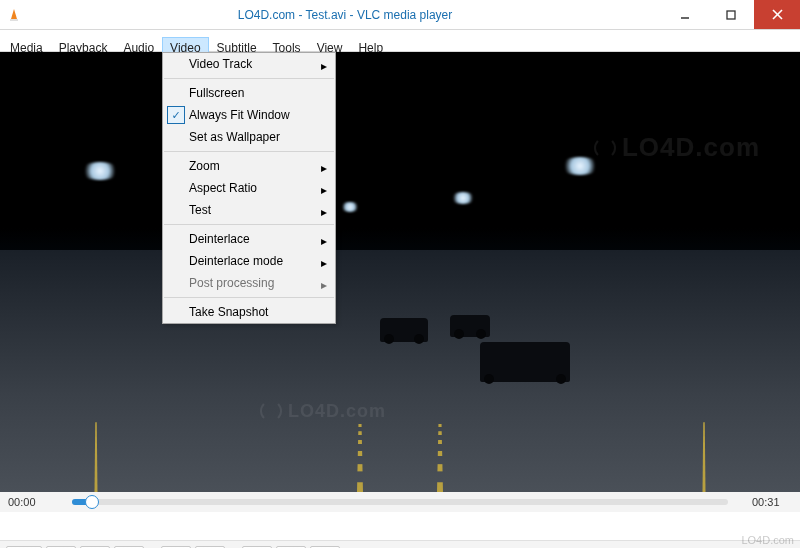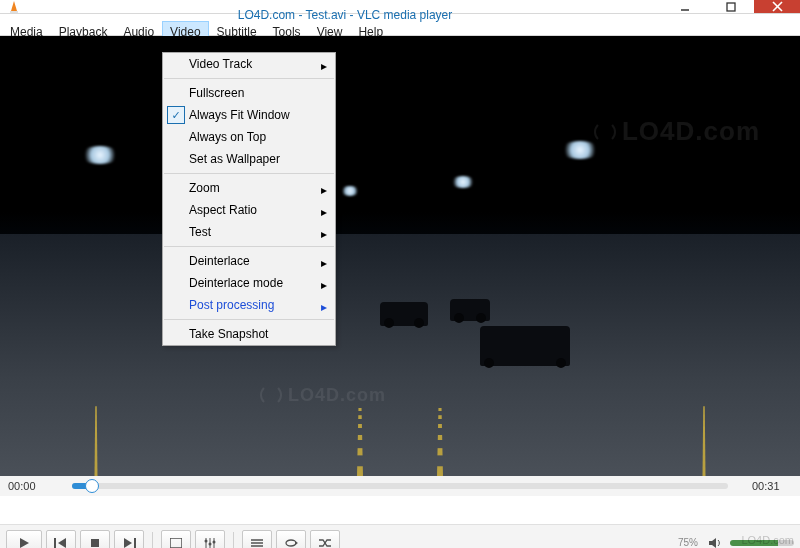--- a/index.html
+++ b/index.html
@@ -1,19 +1,19 @@
 <!DOCTYPE html>
 <html><head>
 <meta charset="utf-8">
 <style>
   * { margin: 0; padding: 0; box-sizing: border-box; font-family: "Segoe UI", Tahoma, sans-serif; }
   body { width: 800px; height: 548px; overflow: hidden; background: #fff; position: relative; }
 
   
-  .titlebar { height: 14px; background: #fff; display: flex; align-items: stretch; border-bottom: 1px solid #d8d8d8; }
+  .titlebar { height: 30px; background: #fff; display: flex; align-items: stretch; border-bottom: 1px solid #d8d8d8; }
   .titlebar-icon { width: 28px; display: flex; align-items: center; justify-content: center; }
   .titlebar-title { flex: 1; text-align: center; color: #1a6fb0; font-size: 12px; line-height: 30px; }
   .win-btns { display: flex; }
   .win-btn { width: 46px; display: flex; align-items: center; justify-content: center; font-size: 12px; color: #333; }
   .win-btn.close { background: #c84031; color: #fff; }
   .win-btn svg { display: block; }
 
   
   .menubar { height: 22px; background: #fff; display: flex; align-items: center; padding: 0 2px; font-size: 12px; color: #222; border-bottom: 1px solid #d8d8d8; }
   .menubar-item { padding: 0 8px; line-height: 22px; cursor: default; margin-top: 15px; }
@@ -35,21 +35,21 @@
   .car::before { left: 4px; } .car::after { right: 4px; }
 
   .watermark { position: absolute; color: rgba(255,255,255,0.08); font-weight: 600; letter-spacing: 1px; display: flex; align-items: center; gap: 6px; }
   .watermark .refresh { width: 22px; height: 22px; border: 2px solid rgba(255,255,255,0.08); border-radius: 50%; border-top-color: transparent; border-bottom-color: transparent; }
   .wm1 { top: 80px; right: 40px; font-size: 26px; }
   .wm2 { bottom: 70px; left: 260px; font-size: 18px; }
 
   
   .dropdown { position: absolute; top: 52px; left: 162px; width: 174px; background: #f2f2f2; border: 1px solid #a8a8a8; box-shadow: 2px 2px 4px rgba(0,0,0,0.2); font-size: 12px; z-index: 50; }
   .dd-row { display: flex; align-items: center; height: 22px; padding: 0 24px 0 26px; position: relative; cursor: default; }
-  .dd-row.disabled { color: #1d4ed8; }
+  .dd-row.disabled { color: #737373; }
   .dd-row .arrow { position: absolute; right: 8px; top: 6px; }
   .dd-sep { height: 1px; background: #d4d4d4; margin: 3px 1px; }
   .dd-check { position: absolute; left: 4px; top: 2px; width: 18px; height: 18px; border: 1px solid #1a6fb0; background: #e6f2fb; display: flex; align-items: center; justify-content: center; font-size: 11px; color: #1a6fb0; }
 
   
   .seek-row { height: 20px; display: flex; align-items: center; padding: 0 8px; gap: 24px; background: #f4f4f4; font-size: 11px; color: #333; }
   .seek-time { width: 40px; }
   .seek-time.right { text-align: left; }
   .seek-track { flex: 1; height: 6px; background: #e0e0e0; border-radius: 3px; position: relative; }
   .seek-fill { height: 100%; background: #2f8dd6; border-radius: 3px; width: 3%; }
@@ -141,23 +141,20 @@
   </div>
   <div class="dd-sep"></div>
   <div class="dd-row">
     <span>Fullscreen</span>
   </div>
   <div class="dd-row">
     <span class="dd-check">✓</span>
     <span>Always Fit Window</span>
   </div>
   <div class="dd-row">
-    <span>Always on Top</span>
-  </div>
-  <div class="dd-row">
     <span>Set as Wallpaper</span>
   </div>
   <div class="dd-sep"></div>
   <div class="dd-row">
     <span>Zoom</span>
     <span class="arrow">▸</span>
   </div>
   <div class="dd-row">
     <span>Aspect Ratio</span>
     <span class="arrow">▸</span>

